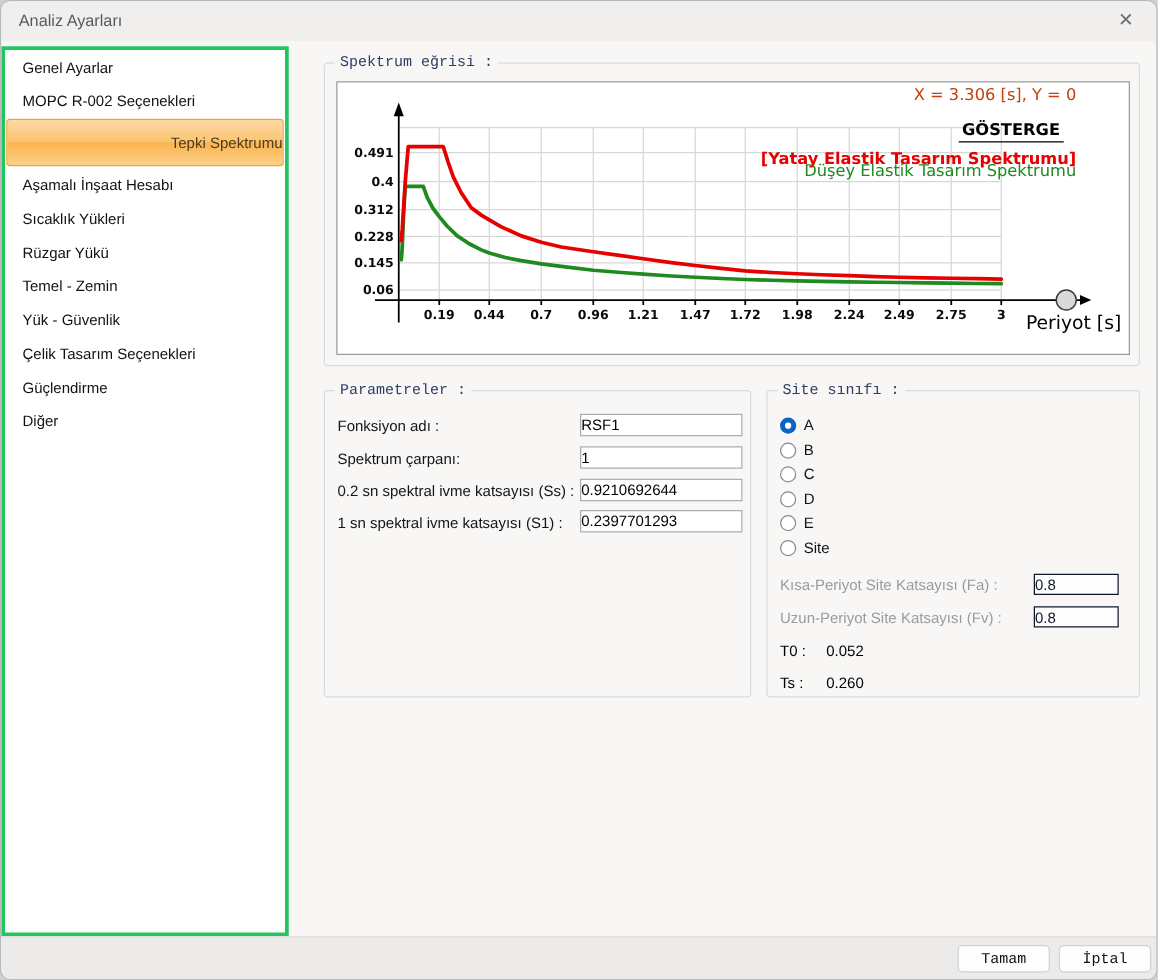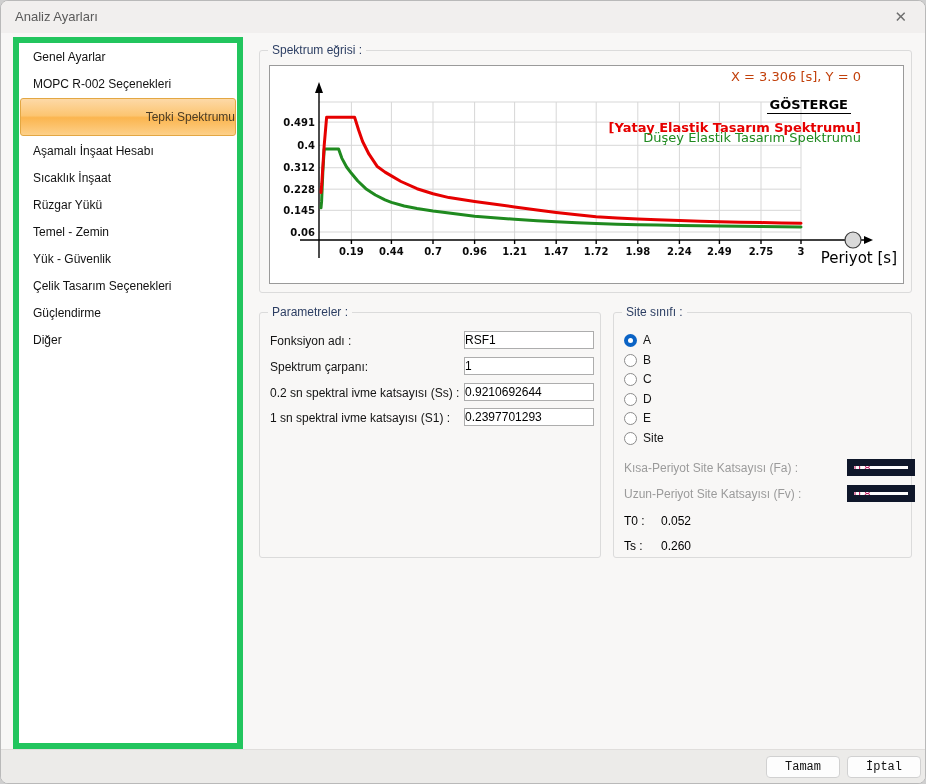--- a/index.html
+++ b/index.html
@@ -4,27 +4,27 @@
 <style>
   html,body{margin:0;padding:0;background:#cfcfcf;}
   *{box-sizing:border-box;}
   .dialog{position:relative;width:926px;height:784px;background:#f8f7f6;border:1px solid #b9b9b9;
           border-radius:8px;overflow:hidden;font-family:"Liberation Sans",sans-serif;color:#111;}
   
   .titlebar{position:absolute;left:0;top:0;right:0;height:32px;background:#f1efee;}
   .titlebar .title{position:absolute;left:14px;top:0;line-height:32px;font-size:13px;color:#5a5a5a;}
   .titlebar .close{position:absolute;right:12px;top:0;line-height:32px;font-size:15px;color:#6e6e6e;cursor:default;padding:0 6px;}
   
-  .listbox{position:absolute;left:12px;top:36px;width:230px;height:712px;background:#fff;border:6px solid #22c55e;}
+  .listbox{position:absolute;left:0;top:36px;width:230px;height:712px;background:#fff;border:3px solid #22c55e;}
   .li{height:27px;display:flex;align-items:center;padding-left:13px;font-size:12px;color:#121212;margin:0 1px;}
   .li.selected{background:linear-gradient(to bottom,#fdd9a7 0%,#fcc571 46%,#fbb54f 52%,#fdd089 100%);
                border:1px solid #e3a743;border-radius:3px;color:#4a3b25;height:38px;margin:1px 1px;justify-content:flex-end;}
   
   .group{position:absolute;border:1px solid #dbdbdb;border-radius:3px;}
-  .gtitle{position:absolute;top:-8px;left:8px;background:#f8f7f6;padding:0 4px;font-size:12px;color:#2c3e63;}
+  .gtitle{position:absolute;top:-8px;left:8px;background:#f8f7f6;padding:0 4px;font-size:12px;color:#2c3e63;font-family:Liberation Mono, monospace;}
   .g-spectrum{left:258px;top:49px;width:653px;height:243px;}
   .g-params{left:258px;top:311px;width:342px;height:246px;}
   .g-site{left:612px;top:311px;width:299px;height:246px;}
   
   .chart-panel{position:absolute;left:9px;top:14px;width:635px;height:219px;background:#fff;border:1px solid #9a9a9a;}
   .chart-panel svg{position:absolute;left:0;top:0;}
   .ov{position:absolute;font-family:"DejaVu Sans",sans-serif;white-space:nowrap;}
   .chart-title{left:9px;top:2px;font-size:15px;color:#000;}
   .coords{right:42px;top:3px;font-size:13px;color:#c2410c;}
   .legend-title{right:52px;top:31px;font-size:13px;font-weight:600;color:#000;border-bottom:1px solid #000;padding:0 3px 1px;}
@@ -34,21 +34,21 @@
   .grid{stroke:#d7d7d7;stroke-width:1;}
   .axis{stroke:#000;stroke-width:1.4;}
   .axisfill{fill:#000;}
   .ticklabel{font:700 10px "DejaVu Sans",sans-serif;fill:#0a0a0a;}
   .handle{fill:#d9d9d9;stroke:#3c3c3c;stroke-width:1.2;}
   
   .plabel{position:absolute;left:10px;font-size:12px;color:#141414;}
   .plabel.disabled{color:#9b9b9b;}
   .pinput{position:absolute;left:204px;width:130px;height:18px;border:1px solid #adadad;background:#fff;
           font-family:"Liberation Sans",sans-serif;font-size:12px;padding:0 0;color:#000;}
-  .pinput:disabled{border:7px solid #0f172a;background:#fdfdfd;color:#be185d;margin-left:20px;}
+  .pinput:disabled{border:1px solid #0f172a;background:#fdfdfd;color:#0f172a;}
   .pinput.small{left:213px;width:68px;height:17px;}
   
   .radiorow{position:absolute;left:10px;height:16px;display:flex;align-items:center;gap:6px;}
   .radio{width:13px;height:13px;border-radius:50%;border:1px solid #8c8c8c;background:#fff;flex:0 0 auto;position:relative;}
   .radio.checked{border:none;background:#0b63c5;}
   .radio.checked::after{content:'';position:absolute;inset:4px;background:#fff;border-radius:50%;}
   .rlabel{font-size:12px;color:#141414;}
   .tlabel{position:absolute;left:10px;font-size:12px;color:#000;}
   .tvalue{position:absolute;left:47px;font-size:12px;color:#000;}
   
@@ -75,21 +75,21 @@
     <div class="li">
         <span>MOPC R-002 Seçenekleri</span>
       </div>
     <div class="li selected">
         <span>Tepki Spektrumu</span>
       </div>
     <div class="li">
         <span>Aşamalı İnşaat Hesabı</span>
       </div>
     <div class="li">
-        <span>Sıcaklık İnşaat</span>
+        <span>Sıcaklık Yükleri</span>
       </div>
     <div class="li">
         <span>Rüzgar Yükü</span>
       </div>
     <div class="li">
         <span>Temel - Zemin</span>
       </div>
     <div class="li">
         <span>Yük - Güvenlik</span>
       </div>

